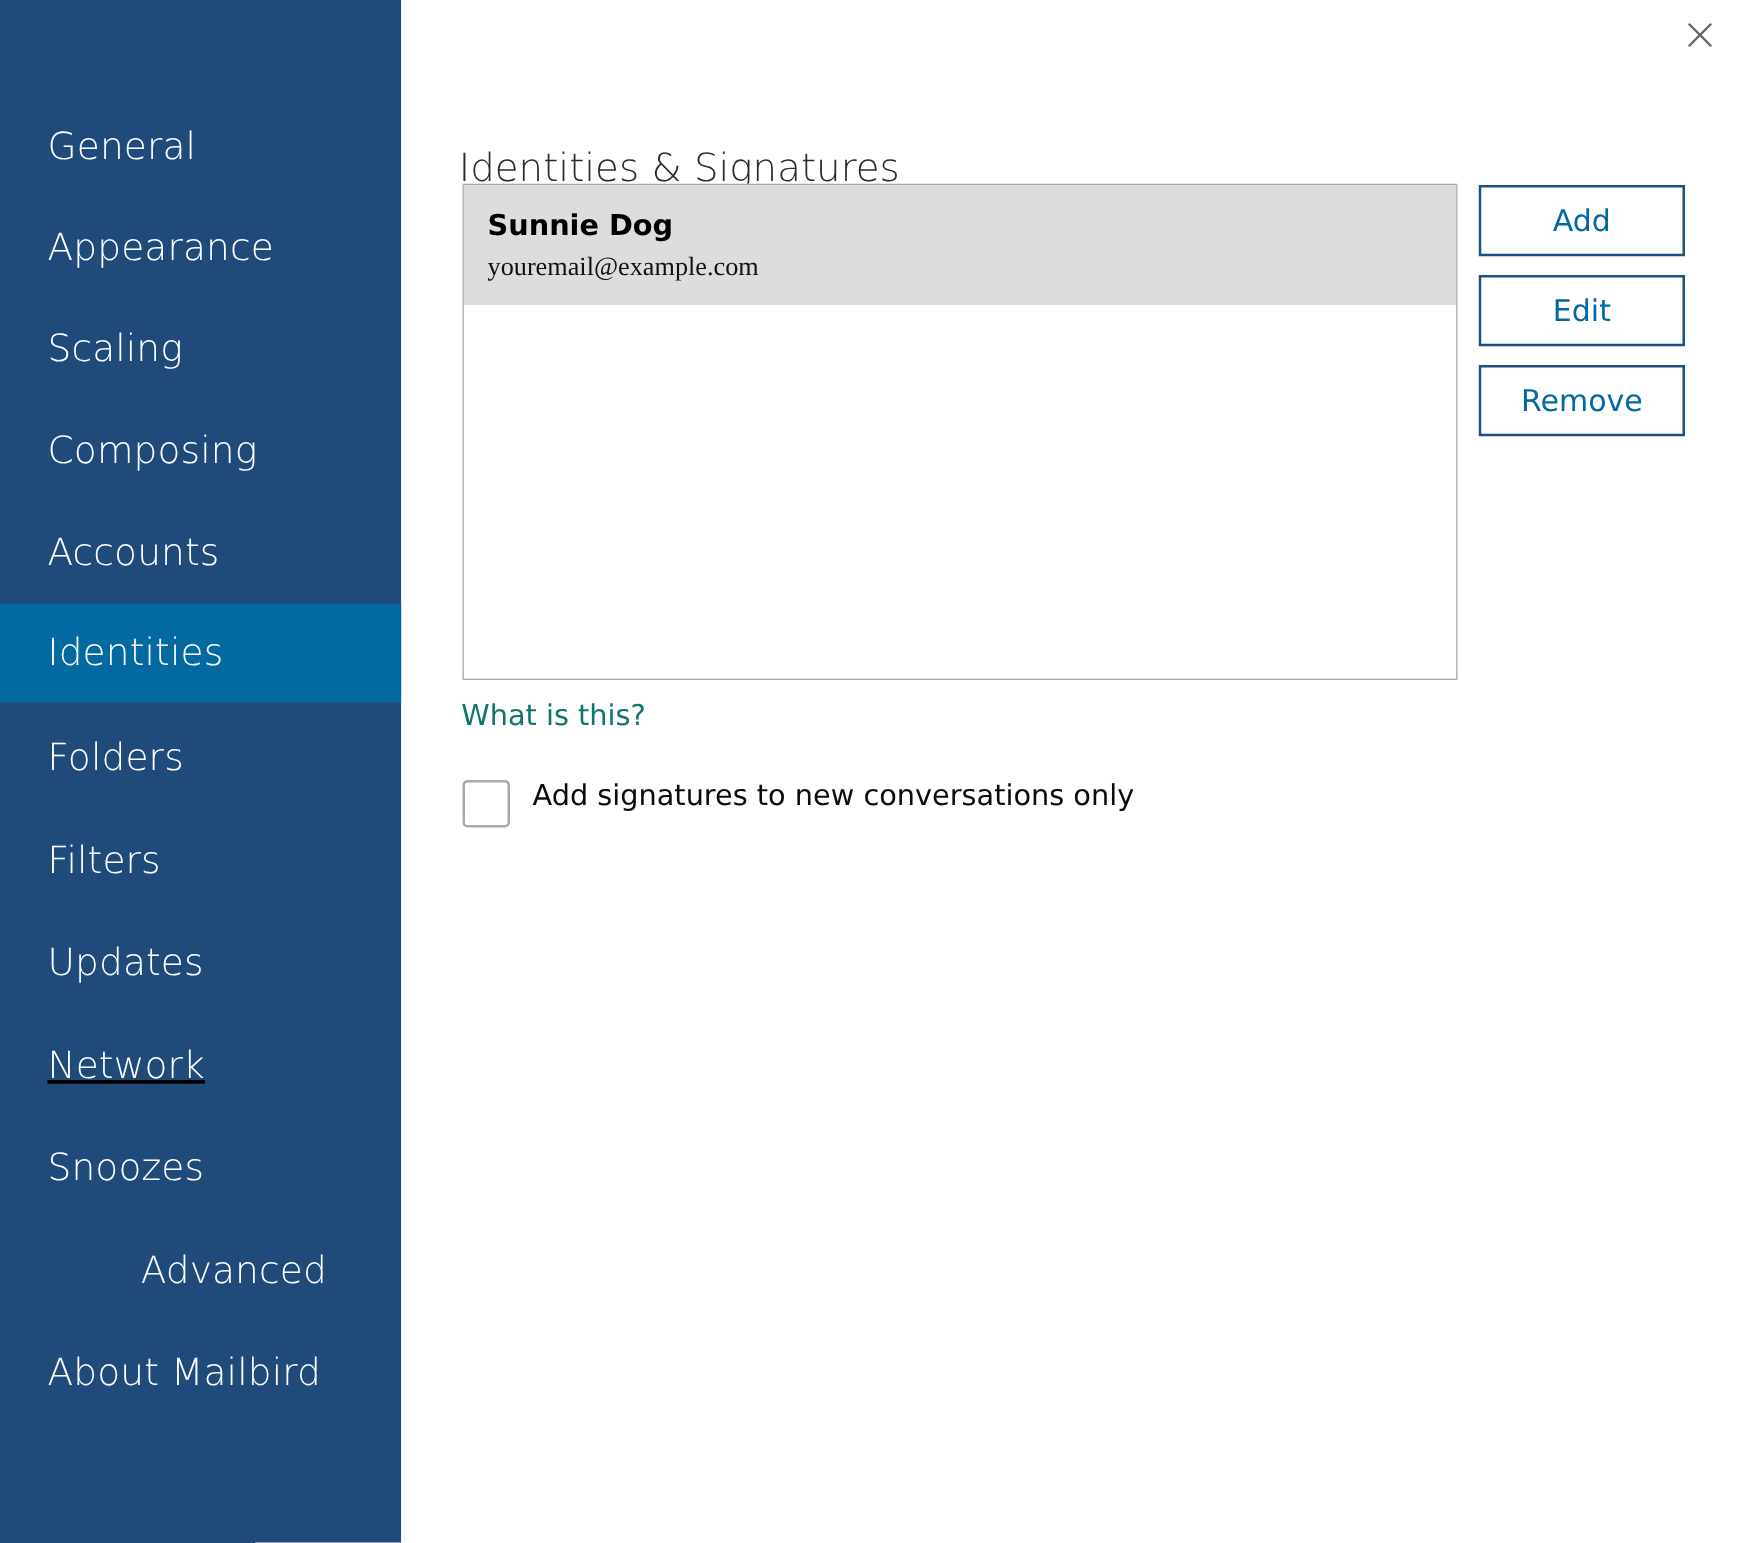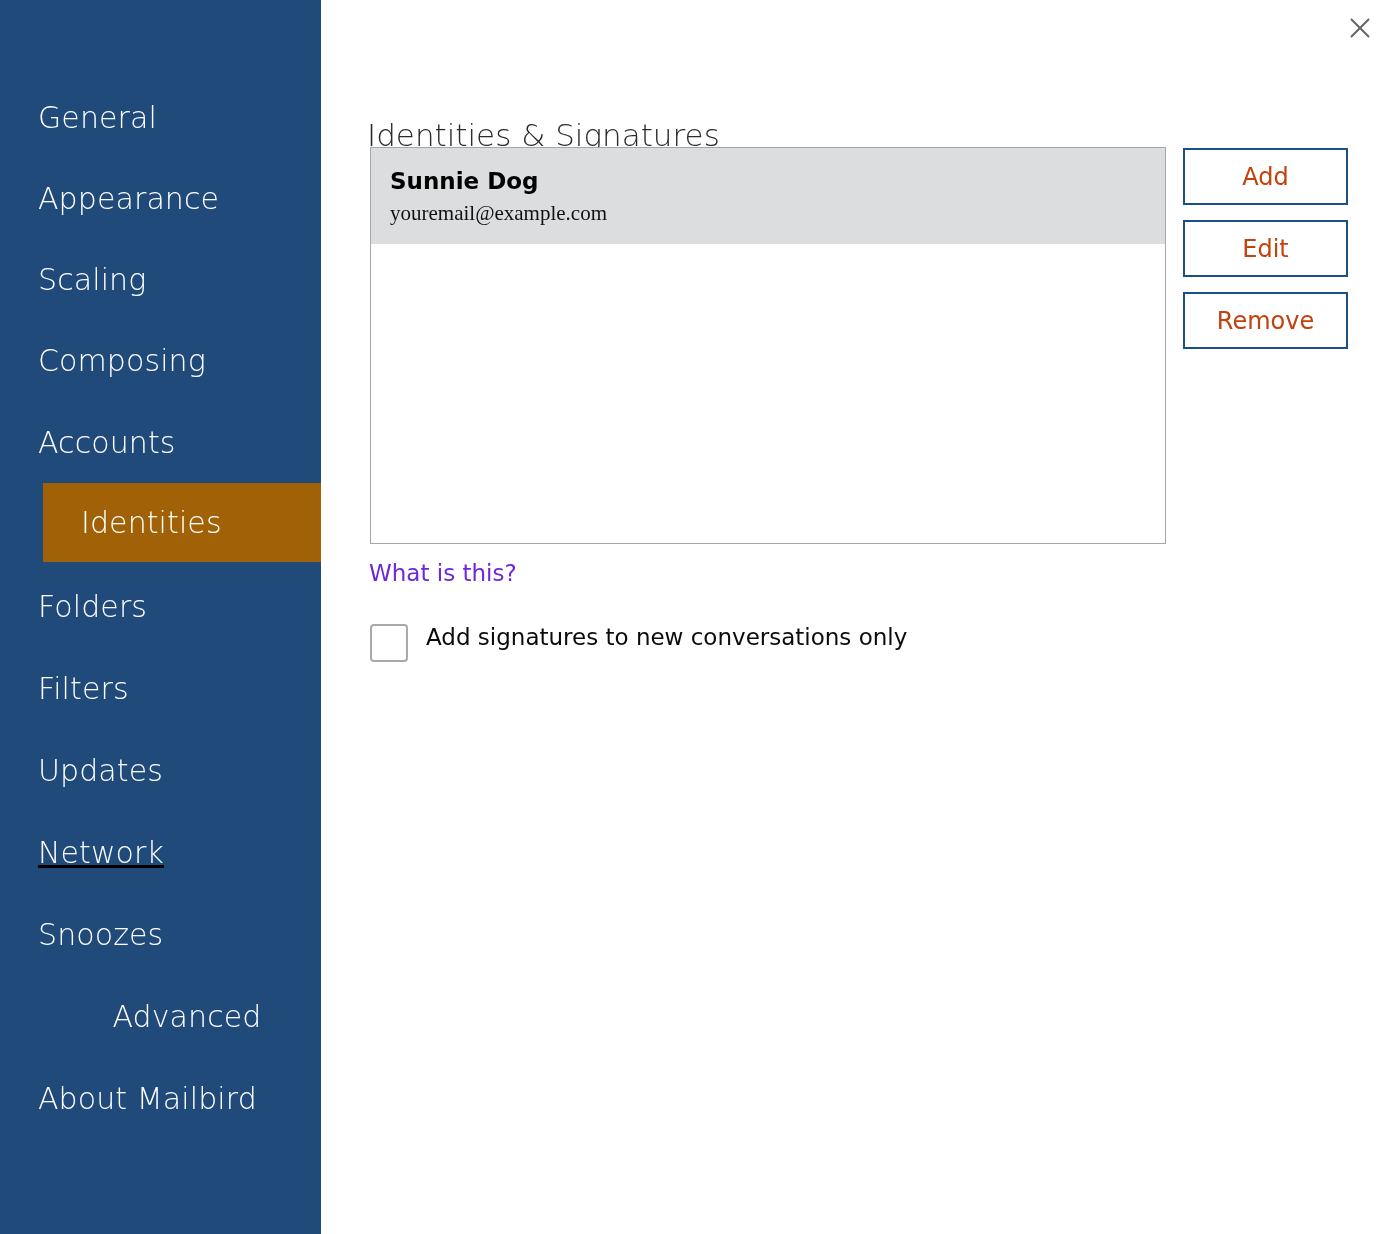--- a/index.html
+++ b/index.html
@@ -38,22 +38,21 @@
     color: #ffffff;
     font-size: 30px;
     font-weight: 300;
     letter-spacing: 0.1px;
     line-height: 1;
     white-space: nowrap;
     font-family: "DejaVu Sans", sans-serif;
     font-stretch: normal;
   }
   .nav-item.selected {
-    background: #a16207;
-    margin-left: 43px;
+    background: #0369a1;
   }
 
   
   #content {
     position: absolute;
     left: 321px;
     top: 0;
     width: 1073px;
     height: 1234px;
     background: #ffffff;
@@ -131,36 +130,36 @@
     width: 165px;
   }
   .side-button {
     display: block;
     box-sizing: border-box;
     width: 165px;
     height: 57px;
     margin-bottom: 15px;
     border: 2px solid #1d4f80;
     background: #ffffff;
-    color: #c2410c;
+    color: #0369a1;
     font-size: 24px;
     font-weight: normal;
     font-family: "DejaVu Sans", sans-serif;
     line-height: 1;
     cursor: pointer;
     padding: 0;
   }
 
   
   #what-is-this {
     position: absolute;
     left: 48px;
     top: 560px;
     font-size: 23px;
-    color: #6d28d9;
+    color: #0f766e;
     text-decoration: none;
     font-family: "DejaVu Sans", sans-serif;
     cursor: pointer;
     white-space: nowrap;
   }
 
   
   #signature-option {
     position: absolute;
     left: 49px;

